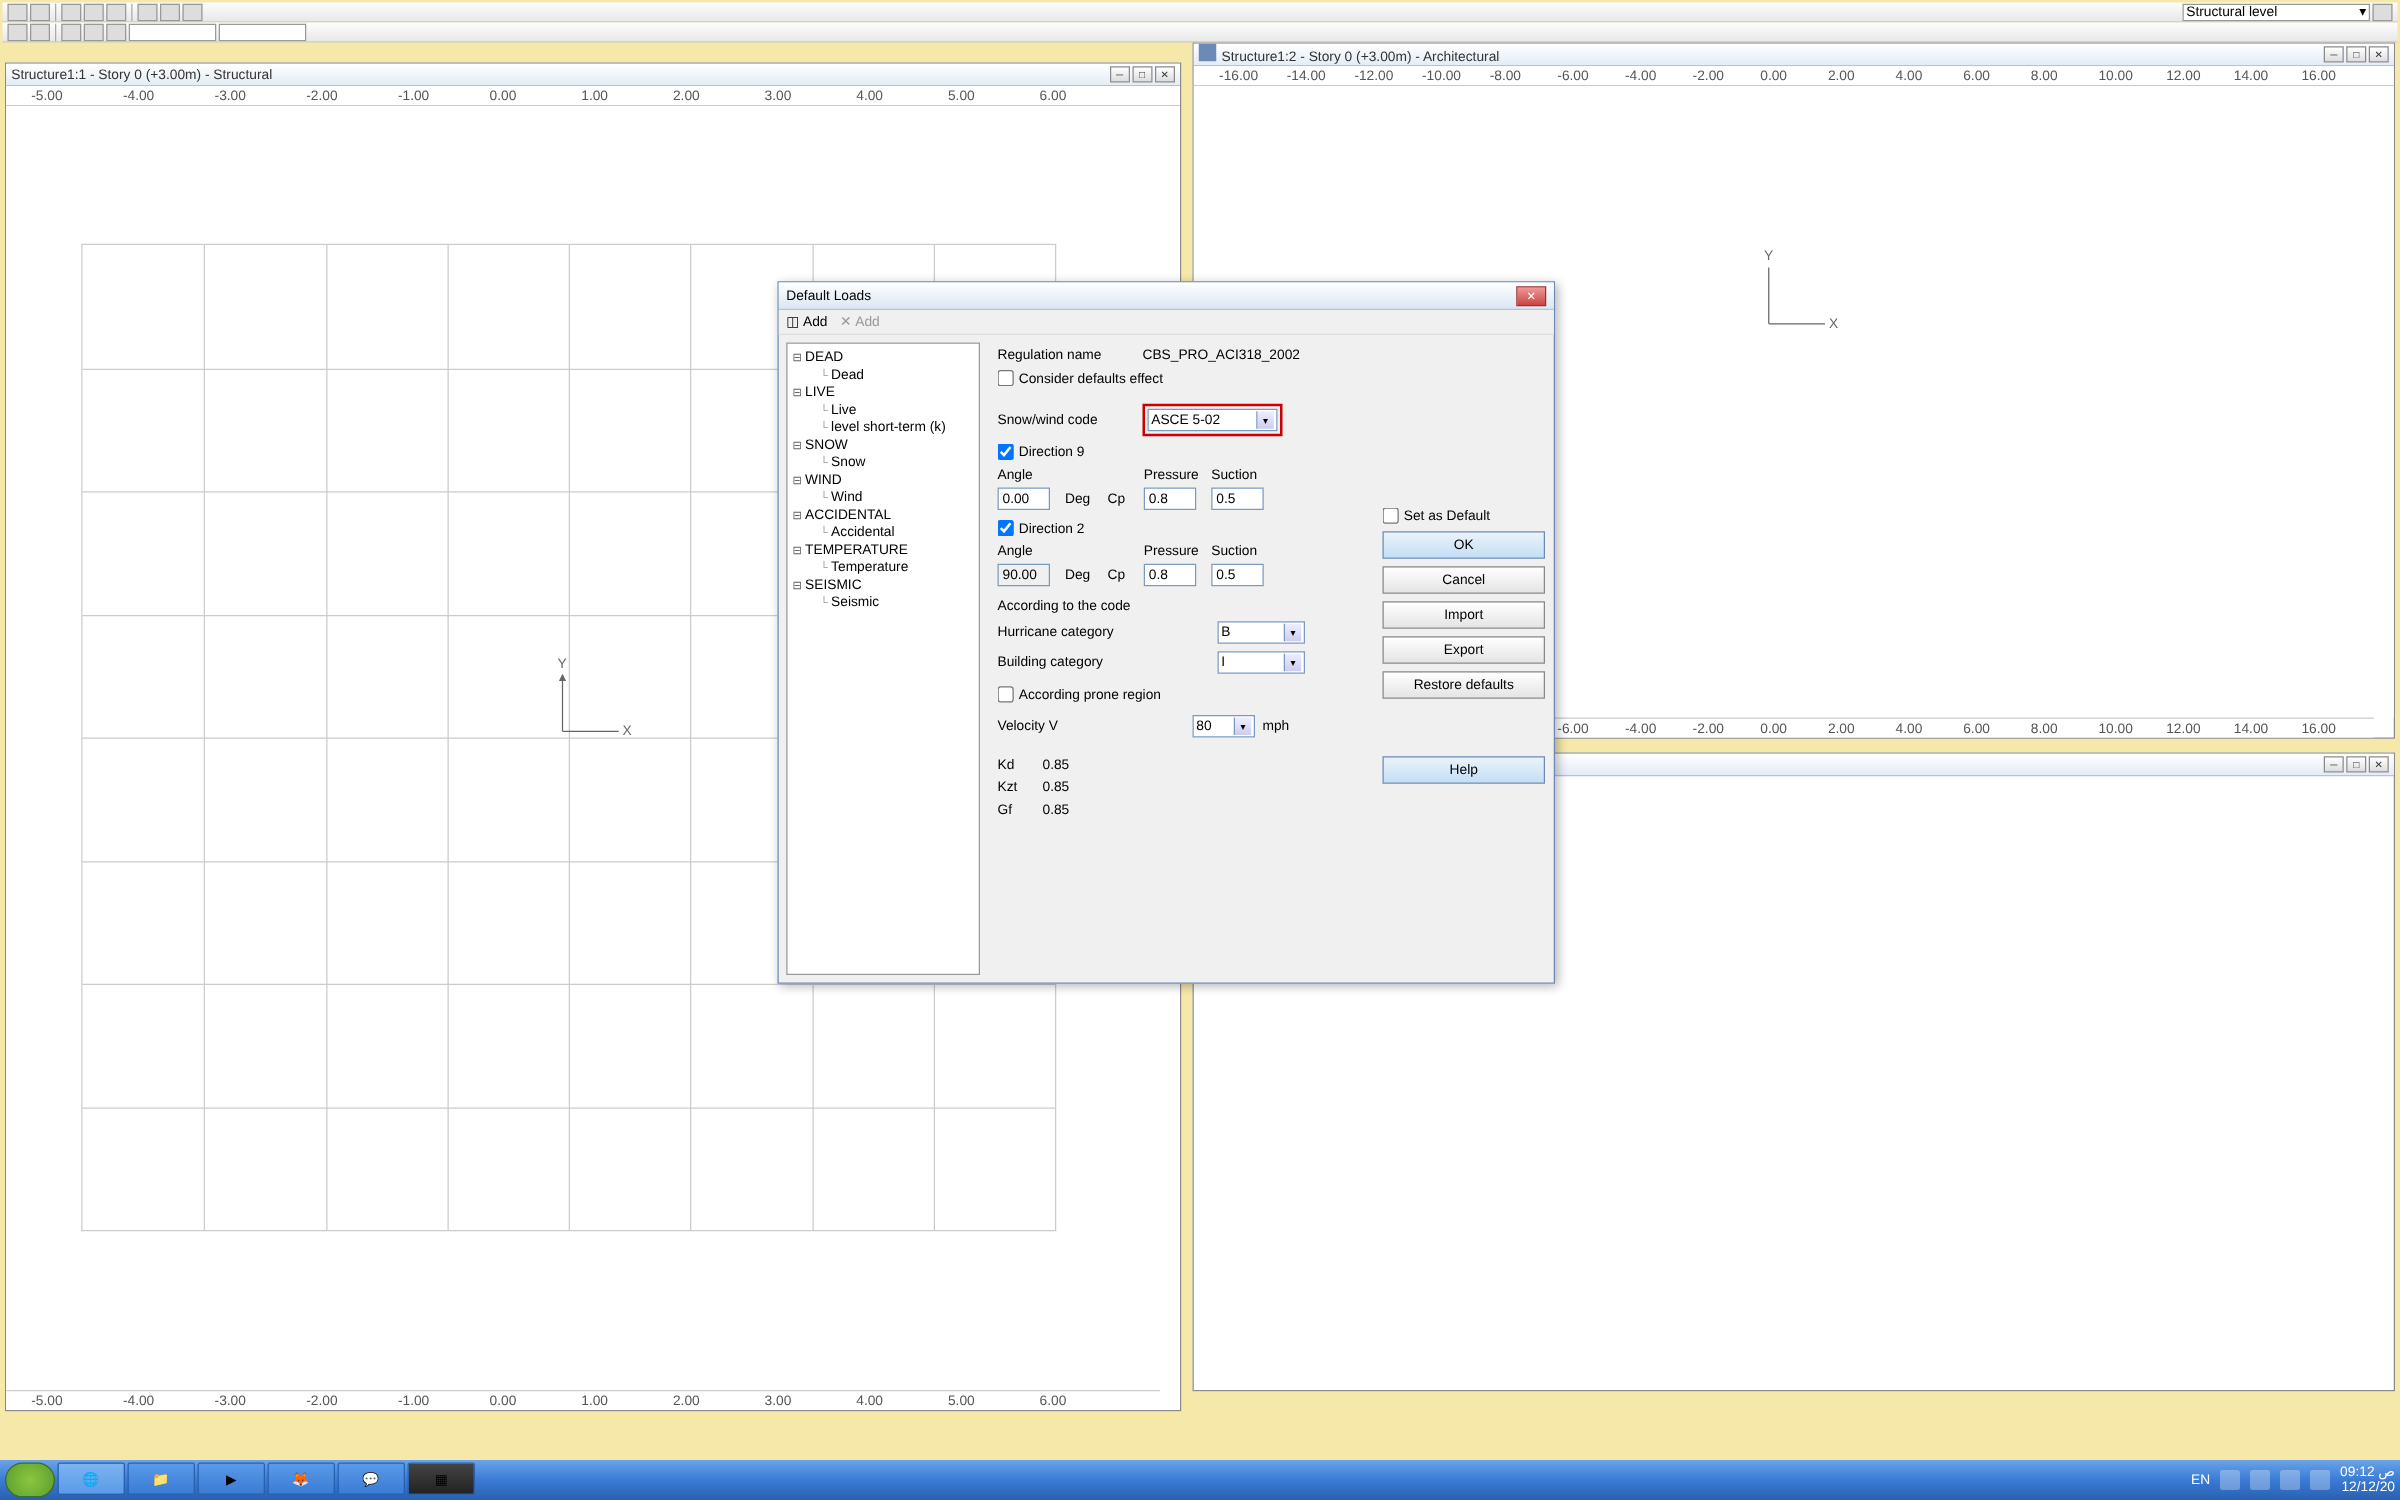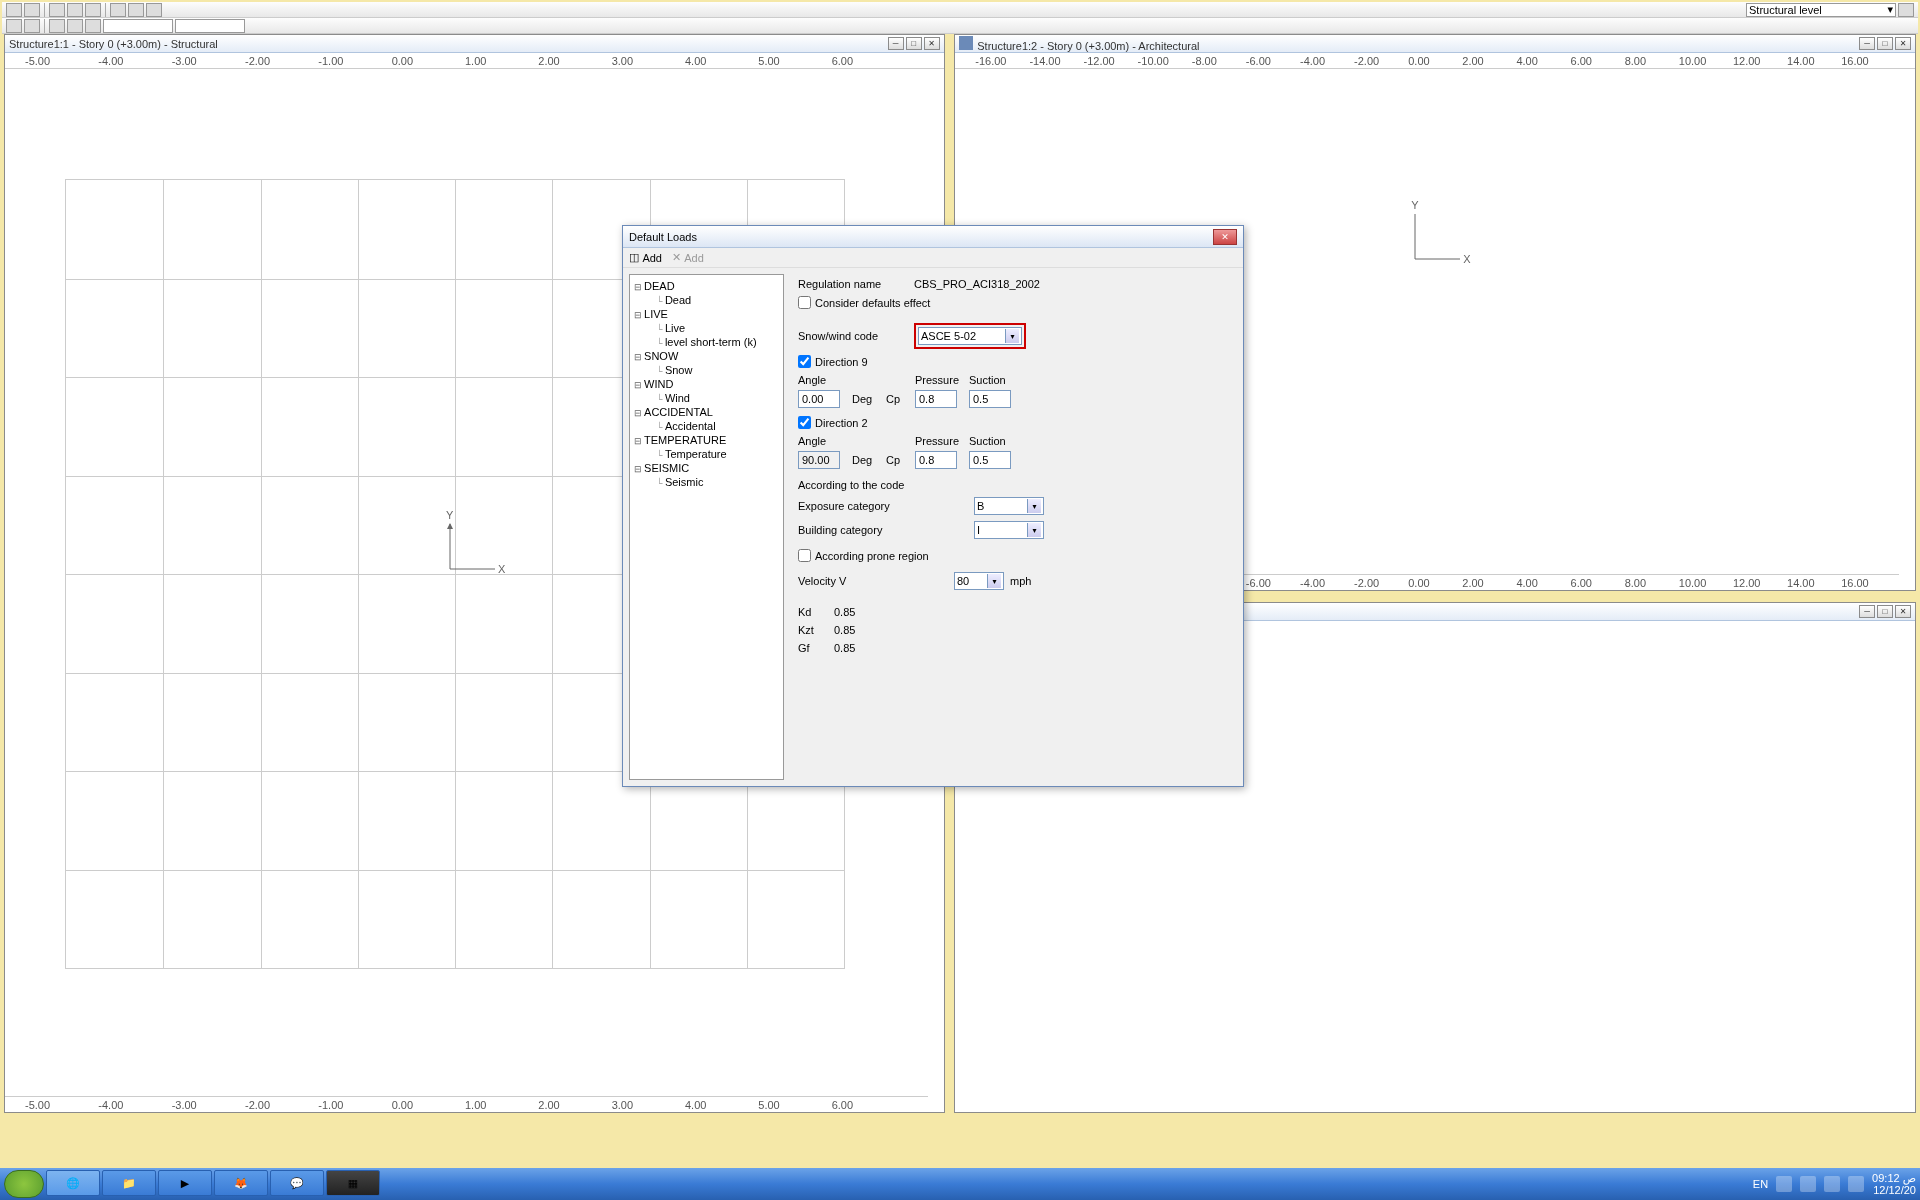--- a/index.html
+++ b/index.html
@@ -4,21 +4,21 @@
 <style>
 *{box-sizing:border-box;margin:0;padding:0;font-family:Tahoma,Segoe UI,sans-serif;font-size:11px}
 body{background:#fff;overflow:hidden;width:1920px;height:1200px;position:relative}
 .workspace{position:absolute;top:0;left:0;right:0;bottom:0;background:#f5e8a8;padding:2px}
 .toolbar-row{height:16px;background:linear-gradient(#fdfdfd,#e8e8e8);border-bottom:1px solid #ccc;display:flex;align-items:center;gap:2px;padding:0 4px}
 .tb-icon{width:16px;height:14px;background:#ddd;border:1px solid #999;display:inline-block}
 .tb-sep{width:1px;height:14px;background:#aaa;margin:0 2px}
 .tb-combo{height:14px;border:1px solid #999;background:#fff;padding:0 2px;font-size:10px;display:flex;align-items:center}
 .mdi{position:absolute;top:34px;left:4px;right:4px;bottom:30px}
 .pane{position:absolute;background:#fff;border:1px solid #8b8b8b}
-.pane-left{left:0;top:0;width:49.2%;height:95%}
+.pane-left{left:0;top:16px;width:49.2%;height:95%}
 .pane-right-top{right:0;top:0;width:50.3%;height:49%}
 .pane-right-bot{right:0;top:50%;width:50.3%;height:45%}
 .pane-title{height:18px;background:linear-gradient(#fff,#e4ecf7);border-bottom:1px solid #b0c4de;padding:2px 4px;font-size:10px;color:#333;display:flex;align-items:center;justify-content:space-between}
 .pane-btns{display:flex;gap:2px}
 .pane-btn{width:16px;height:13px;border:1px solid #8b8b8b;background:linear-gradient(#fff,#ddd);font-size:8px;display:flex;align-items:center;justify-content:center;cursor:pointer}
 .ruler-h{height:16px;background:#fff;border-bottom:1px solid #ccc;position:relative;font-size:9px;color:#555}
 .ruler-h span{position:absolute;top:2px}
 .ruler-v{width:16px;background:#fff;position:absolute;right:0;top:34px;bottom:16px;font-size:9px;color:#555}
 .canvas{position:absolute;top:34px;left:0;right:16px;bottom:16px;background:#fff}
 .grid{position:absolute;border:1px solid #ccc}
@@ -313,21 +313,21 @@
           <span>Pressure</span>
           <span>Suction</span>
           <input class="frm-input" style="width: 42px; background: rgb(240, 240, 240);" value="90.00">
           <span>Deg</span>
           <span>Cp</span>
           <input class="frm-input" style="width: 42px;" value="0.8">
           <input class="frm-input" style="width: 42px;" value="0.5">
         </div>
         <div style="margin-top:10px">According to the code</div>
         <div class="frm-row" style="margin-top:6px">
-          <span style="min-width:170px">Exposure category</span>
+          <span style="min-width:170px">Hurricane category</span>
           <div class="frm-combo" style="width:70px">
               <span>B</span>
               <span class="combo-arrow">▾</span>
             </div>
         </div>
         <div class="frm-row">
           <span style="min-width:170px">Building category</span>
           <div class="frm-combo" style="width:70px">
               <span>I</span>
               <span class="combo-arrow">▾</span>
@@ -351,20 +351,34 @@
           </div>
         <div class="frm-row">
             <span style="min-width:30px">Kzt</span>
             <span>0.85</span>
           </div>
         <div class="frm-row">
             <span style="min-width:30px">Gf</span>
             <span>0.85</span>
           </div>
       </div>
+      <div class="btn-panel">
+        <div style="height:130px"></div>
+        <div class="chk" style="margin-bottom:6px">
+            <input type="checkbox" style="">
+            <span>Set as Default</span>
+          </div>
+        <div class="btn btn-primary">OK</div>
+        <div class="btn">Cancel</div>
+        <div class="btn">Import</div>
+        <div class="btn">Export</div>
+        <div class="btn">Restore defaults</div>
+        <div style="height:40px"></div>
+        <div class="btn btn-primary">Help</div>
+      </div>
     </div>
   </div>
 
 
   <div class="taskbar">
     <div class="tb-left">
       <div class="start-btn"></div>
       <div class="task-item" style="background:linear-gradient(#7db4f0,#5a9ae8)">🌐</div>
       <div class="task-item">📁</div>
       <div class="task-item">▶</div>

